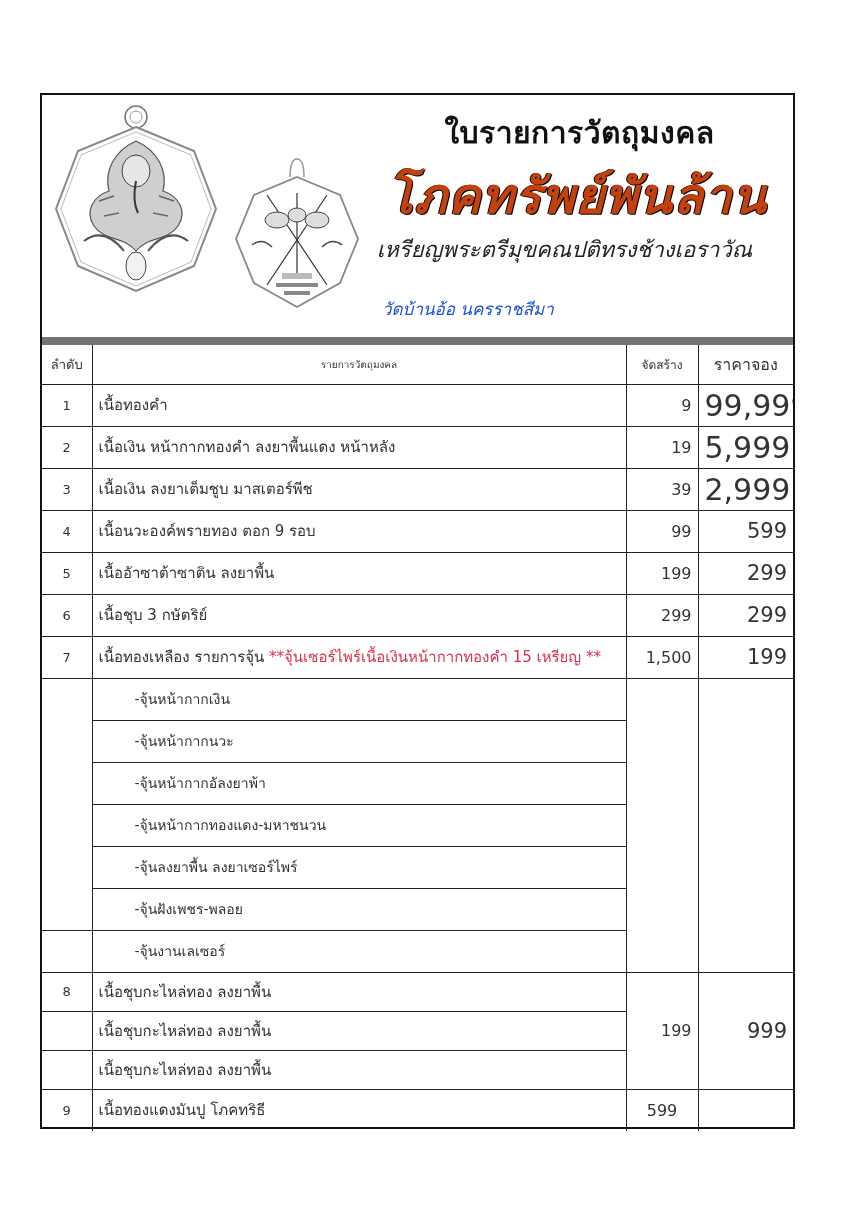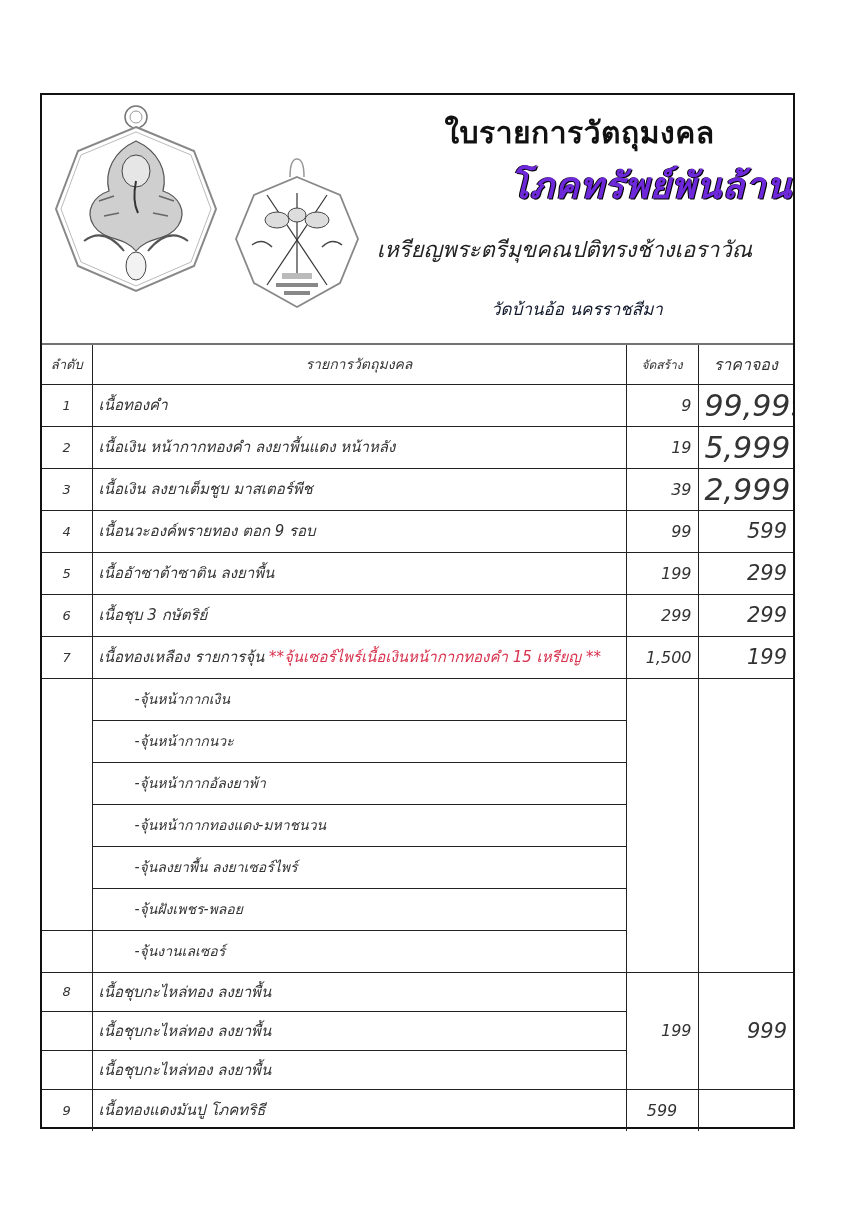--- a/index.html
+++ b/index.html
@@ -1,37 +1,37 @@
 <!DOCTYPE html>
 <html><head>
 <meta charset="utf-8">
 <style>
   html, body { margin: 0; padding: 0; background: #ffffff; }
   body { width: 860px; height: 1215px; position: relative; overflow: hidden;
          font-family: "DejaVu Sans", "Liberation Sans", sans-serif; color: #222; }
   .sheet { position: absolute; left: 40px; top: 93px; width: 755px; height: 1036px;
            border: 2px solid #111; box-sizing: border-box; }
   .header { position: absolute; left: 0; top: 0; width: 751px; height: 250px;
-            border-bottom: 2px solid #737373; box-sizing: border-box; }
+            border-bottom: 8px solid #737373; box-sizing: border-box; }
   .medal-a { position: absolute; left: 12px; top: 6px; width: 165px; height: 200px; }
   .medal-b { position: absolute; left: 190px; top: 60px; width: 130px; height: 160px; }
   .title-1 { position: absolute; left: 330px; top: 14px; width: 415px; text-align: center;
              font-size: 30px; font-weight: bold; color: #111; letter-spacing: 0.5px; }
-  .title-2 { position: absolute; left: 320px; top: 62px; width: 430px; text-align: right;
-             font-family: "DejaVu Serif", serif; font-size: 36px; font-weight: bold; color: #6d28d9;
+  .title-2 { position: absolute; left: 320px; top: 62px; width: 430px; text-align: center;
+             font-family: "DejaVu Serif", serif; font-size: 49px; font-weight: bold; color: #c2410c;
              font-style: italic; letter-spacing: 1px;
              text-shadow: 1px 1px 0 #000, -1px 0 0 #000; }
   .title-3 { position: absolute; left: 300px; top: 137px; width: 445px; text-align: center;
              font-size: 22px; font-style: italic; color: #222; }
-  .title-4 { position: absolute; left: 340px; top: 200px; width: 390px; text-align: center;
-             font-size: 17px; font-style: italic; color: #0f172a; }
+  .title-4 { position: absolute; left: 340px; top: 200px; width: 390px; 
+             font-size: 17px; font-style: italic; color: #1d4ed8; }
 
   table.grid { position: absolute; left: 0; top: 250px; width: 751px; border-collapse: collapse;
                table-layout: fixed; }
-  table.grid td, table.grid th { border: 1.5px solid #222; padding: 0 6px; font-style: italic;
+  table.grid td, table.grid th { border: 1.5px solid #222; padding: 0 6px; 
                font-weight: normal; color: #333; box-sizing: border-box; overflow: hidden;
                white-space: nowrap; }
   table.grid tr:first-child th { border-top: none; }
   table.grid tr td:first-child, table.grid tr th:first-child { border-left: none; }
   table.grid tr td:last-child, table.grid tr th:last-child { border-right: none; }
   table.grid tr:last-child td { border-bottom: none; }
   th { height: 39px; font-size: 12px; text-align: center; }
   .c-no { width: 50px; text-align: center; font-size: 13px; }
   .c-name { width: 534px; text-align: left; font-size: 15px; }
   .c-qty { width: 72px; text-align: right; font-size: 16px; }
@@ -80,21 +80,21 @@
     <div class="title-1">ใบรายการวัตถุมงคล</div>
     <div class="title-2">โภคทรัพย์พันล้าน</div>
     <div class="title-3">เหรียญพระตรีมุขคณปติทรงช้างเอราวัณ</div>
     <div class="title-4">วัดบ้านอ้อ  นครราชสีมา</div>
   </div>
 
   <table class="grid">
     <tbody>
         <tr>
       <th class="c-no">ลำดับ</th>
-      <th class="c-name" style="text-align:center;font-size:14px">รายการวัตถุมงคล</th>
+      <th class="c-name" style="text-align:center;font-size:10px">รายการวัตถุมงคล</th>
       <th class="c-qty" style="text-align:center;font-size:12px">จัดสร้าง</th>
       <th class="c-price" style="text-align:center;font-size:16px">ราคาจอง</th>
     </tr>
 
     <tr class="r-main">
       <td class="c-no">1</td>
       <td class="c-name">เนื้อทองคำ</td>
       <td class="c-qty">9</td>
       <td class="c-price big">99,999</td>
     </tr>

